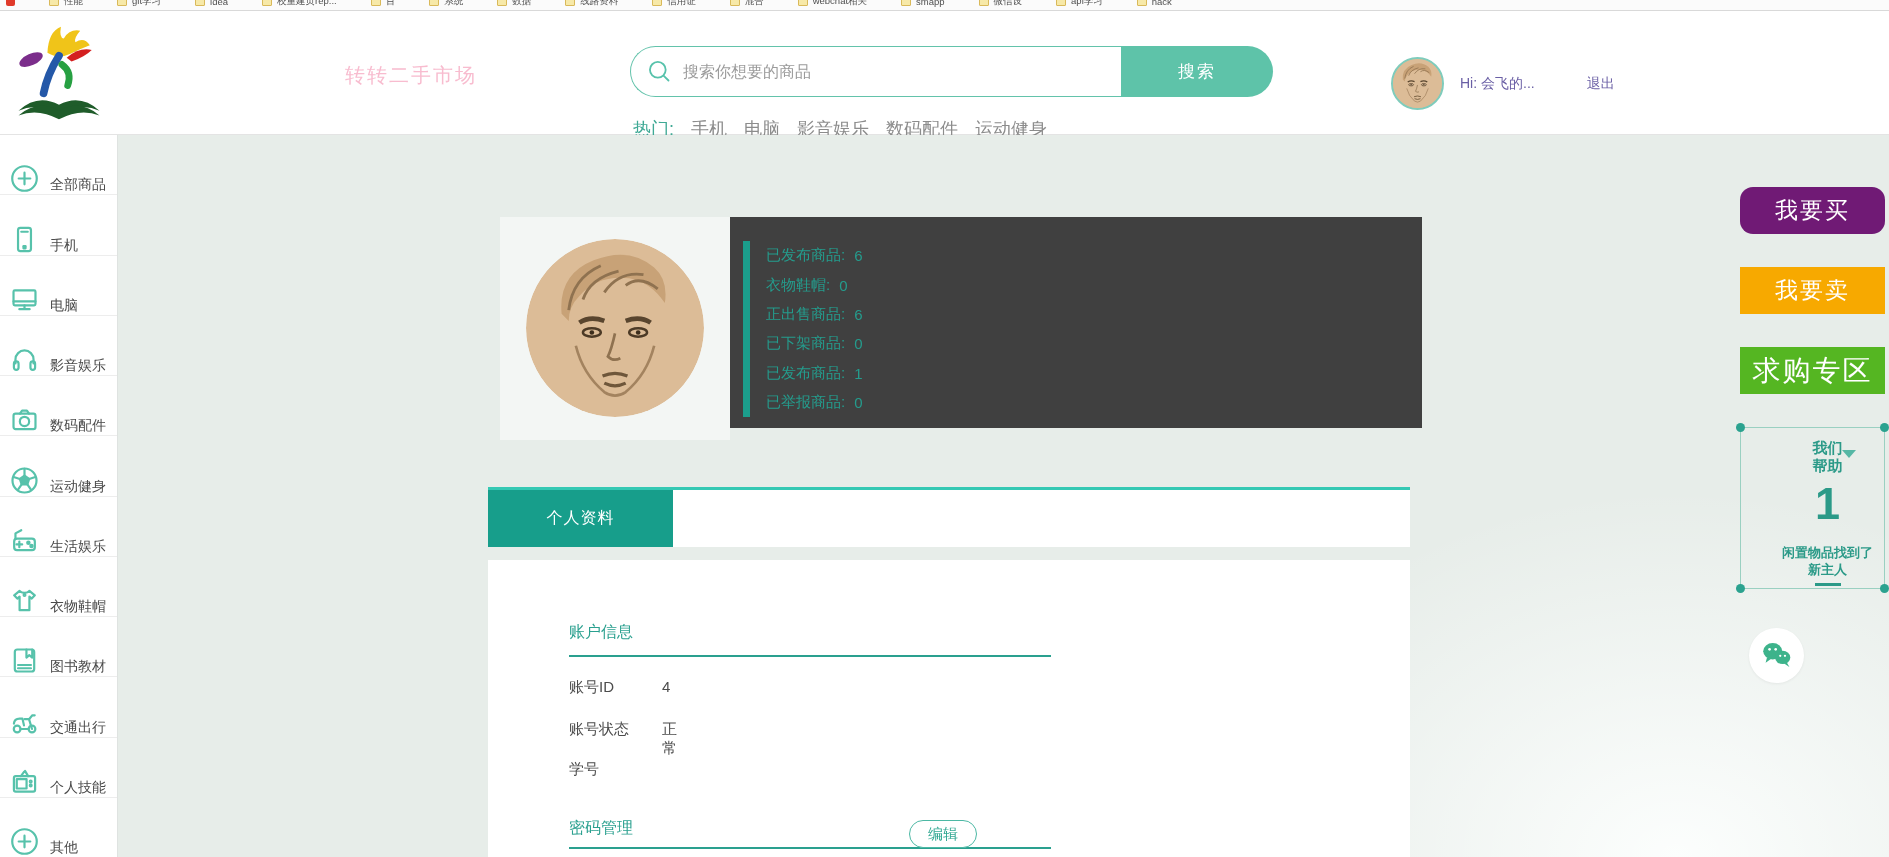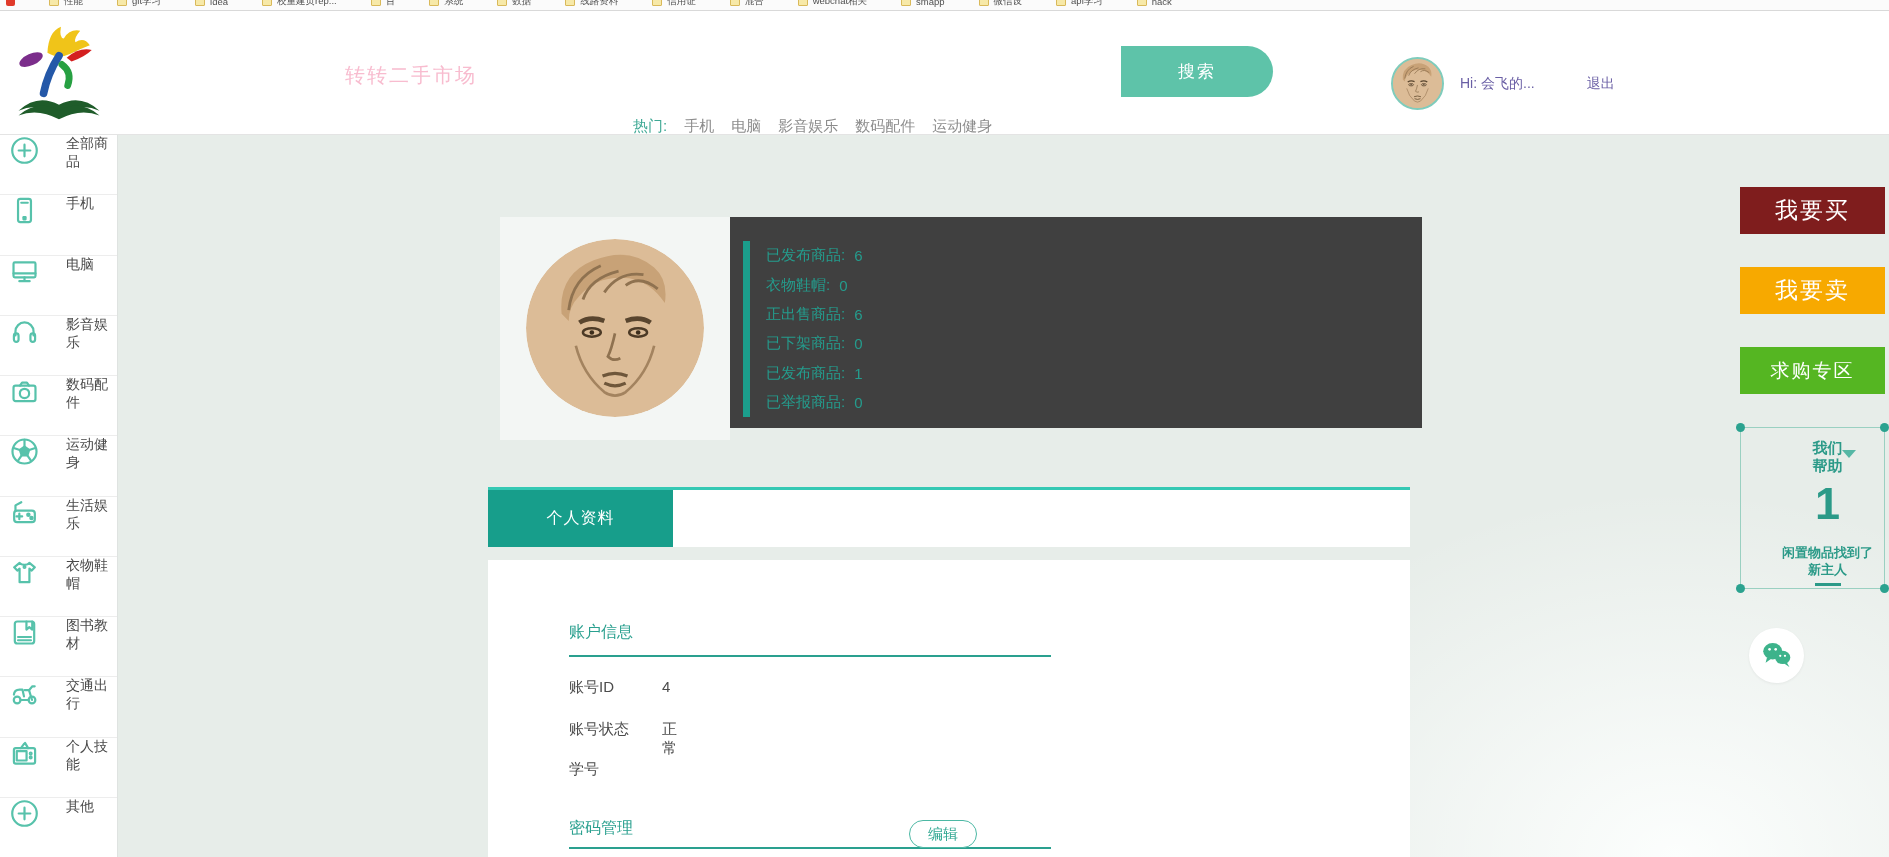--- a/index.html
+++ b/index.html
@@ -19,33 +19,33 @@
   .logo { position:absolute; left:8px; top:11px; width:102px; height:106px; }
   .site-title { position:absolute; left:345px; top:51px; font-size:20px; letter-spacing:2px; color:#f8bccf; }
   .search-box { position:absolute; left:630px; top:35px; width:491px; height:51px;
     border:1px solid #63c3ab; border-right:none; border-radius:26px 0 0 26px; background:#fff;
     display:flex; align-items:center; padding-left:15px; gap:10px; }
   .search-box input { border:none; outline:none; font-size:16px; color:#444; width:400px; font-family:"Liberation Sans", sans-serif; }
   .search-box input::placeholder { color:#9b9b9b; }
   .search-btn { position:absolute; left:1121px; top:35px; width:152px; height:51px; border:none;
     background:#5ec3a9; color:#fff; font-size:17px; letter-spacing:2px; border-radius:0 26px 26px 0; cursor:pointer;
     font-family:"Liberation Sans", sans-serif; }
-  .hot-row { position:absolute; left:633px; top:106px; display:flex; gap:17px; font-size:15px; color:#8c8c8c; }
+  .hot-row { position:absolute; left:633px; top:106px; display:flex; gap:17px; font-size:18px; color:#8c8c8c; }
   .hot-label { color:#3fa995; }
   .hot-row a { color:#8c8c8c; text-decoration:none; }
   .user-area { position:absolute; left:1391px; top:46px; display:flex; align-items:center; }
   .user-avatar { width:53px; height:53px; border-radius:50%; border:2px solid #7fccbc; overflow:hidden; background:#dcbc97; }
   .user-avatar svg { width:100%; height:100%; display:block; }
   .greeting { margin-left:16px; font-size:14px; color:#6a5fa5; }
   .logout { margin-left:52px; font-size:14px; color:#6a5fa5; }
 
   
   .sidebar { position:absolute; left:0; top:135px; width:118px; height:722px; background:#fff;
     border-right:1px solid #dfe3e1; display:flex; flex-direction:column; }
-  .side-item { flex:1; display:flex; align-items:flex-start; padding-left:9px; gap:26px; border-bottom:1px solid #ededed; cursor:pointer; }
+  .side-item { flex:1; display:flex; align-items:flex-end; padding-left:9px; gap:10px; border-bottom:1px solid #ededed; cursor:pointer; }
   .side-item:last-child { border-bottom:none; }
   .si-icon { width:31px; height:31px; flex:0 0 auto; }
   .si-icon svg { width:31px; height:31px; stroke:#57c2ab; fill:none; stroke-width:1.7; stroke-linecap:round; stroke-linejoin:round; }
   .si-label { font-size:14px; color:#4a4a4a; }
 
   
   .main-bg { position:absolute; left:118px; top:135px; width:1771px; height:722px; background:#e7ede9; }
   .glow { position:absolute; right:0; bottom:0; width:760px; height:420px; pointer-events:none;
     background:radial-gradient(ellipse at 72% 100%, rgba(253,255,254,0.95) 0%, rgba(231,237,233,0) 62%); }
 
@@ -69,23 +69,23 @@
   .sec-line { position:absolute; left:81px; width:482px; border-bottom:2px solid #2aa08f; }
   .info-row { position:absolute; left:81px; font-size:15px; color:#4c4c4c; display:flex; }
   .info-val { position:absolute; left:93px; }
   .edit-btn { position:absolute; left:421px; top:260px; width:68px; height:28px; background:#fff;
     border:1px solid #4cb8a4; border-radius:14px; color:#35a994; font-size:15px; cursor:pointer;
     font-family:Liberation Mono, monospace; }
 
   
   .act-btn { position:absolute; left:1740px; width:145px; height:47px; border:none; color:#fff;
     font-family:"Liberation Serif", serif; font-size:23px; letter-spacing:2px; cursor:pointer; }
-  .btn-buy { top:187px; background:#7f1d1d; }
+  .btn-buy { top:187px; background:#701a75;border-radius:13px; }
   .btn-sell { top:267px; background:#f7a900; }
-  .btn-wanted { top:347px; background:#55b622; font-size:19px; }
+  .btn-wanted { top:347px; background:#55b622; font-size:28px; }
 
   
   .help-box { position:absolute; left:1740px; top:427px; width:145px; height:162px; border:1px solid #9ad0c1;
     color:#2b9a88; text-align:center; font-family:"Liberation Serif", serif; cursor:pointer;padding-left:30px; }
   .hb-dot { position:absolute; width:9px; height:9px; border-radius:50%; background:#2ba28f; }
   .hb-title { margin-top:11px; font-size:15px; font-weight:bold; line-height:18px; position:relative; }
   .hb-caret { position:absolute; right:28px; top:22px; width:0; height:0;
     border-left:7px solid transparent; border-right:7px solid transparent; border-top:8px solid #55b7a5; }
   .hb-count { font-size:45px; font-weight:bold; line-height:50px; margin-top:4px; font-family:"Liberation Sans", sans-serif; }
   .hb-caption { margin-top:15px; font-size:13px; font-weight:bold; line-height:17px; }
@@ -188,20 +188,27 @@
     <path d="M38 32 Q39 10 52 5 Q50 17 55 17 Q61 7 72 9 Q65 17 67 21 Q76 15 82 24 Q71 28 62 33 Q49 39 38 32 Z" fill="#f0c419"></path>
     <ellipse cx="21" cy="39" rx="13" ry="6" fill="#7b2d8b" transform="rotate(-24 21 39)"></ellipse>
     <path d="M58 37 Q71 26 84 29 Q77 36 63 41 Z" fill="#d42020"></path>
     <path d="M50 35 Q38 54 34 74" stroke="#2458a8" stroke-width="8" fill="none" stroke-linecap="round"></path>
     <path d="M53 44 Q64 52 59 66" stroke="#27a042" stroke-width="7" fill="none" stroke-linecap="round"></path>
     <path d="M8 92 Q28 74 50 86 Q72 74 92 92 Q72 83 50 96 Q28 83 8 92 Z" fill="#1f5c2a"></path>
     <path d="M8 97 Q28 80 50 92 Q72 80 92 97 Q72 89 50 101 Q28 89 8 97 Z" fill="#1f5c2a"></path>
   </svg>
   <div class="site-title">转转二手市场</div>
 
+  <div class="search-box">
+    <svg width="27" height="27" viewBox="0 0 24 24">
+      <circle cx="10.5" cy="10.5" r="7" fill="none" stroke="#57c2ab" stroke-width="1.6"></circle>
+      <line x1="15.8" y1="15.8" x2="20" y2="20" stroke="#57c2ab" stroke-width="1.6" stroke-linecap="round"></line>
+    </svg>
+    <input type="text" placeholder="搜索你想要的商品" style="">
+  </div>
   <button class="search-btn">搜索</button>
 
   <div class="hot-row">
     <span class="hot-label">热门:</span>
     <a href="#">手机</a>
     <a href="#">电脑</a>
     <a href="#">影音娱乐</a>
     <a href="#">数码配件</a>
     <a href="#">运动健身</a>
   </div>

